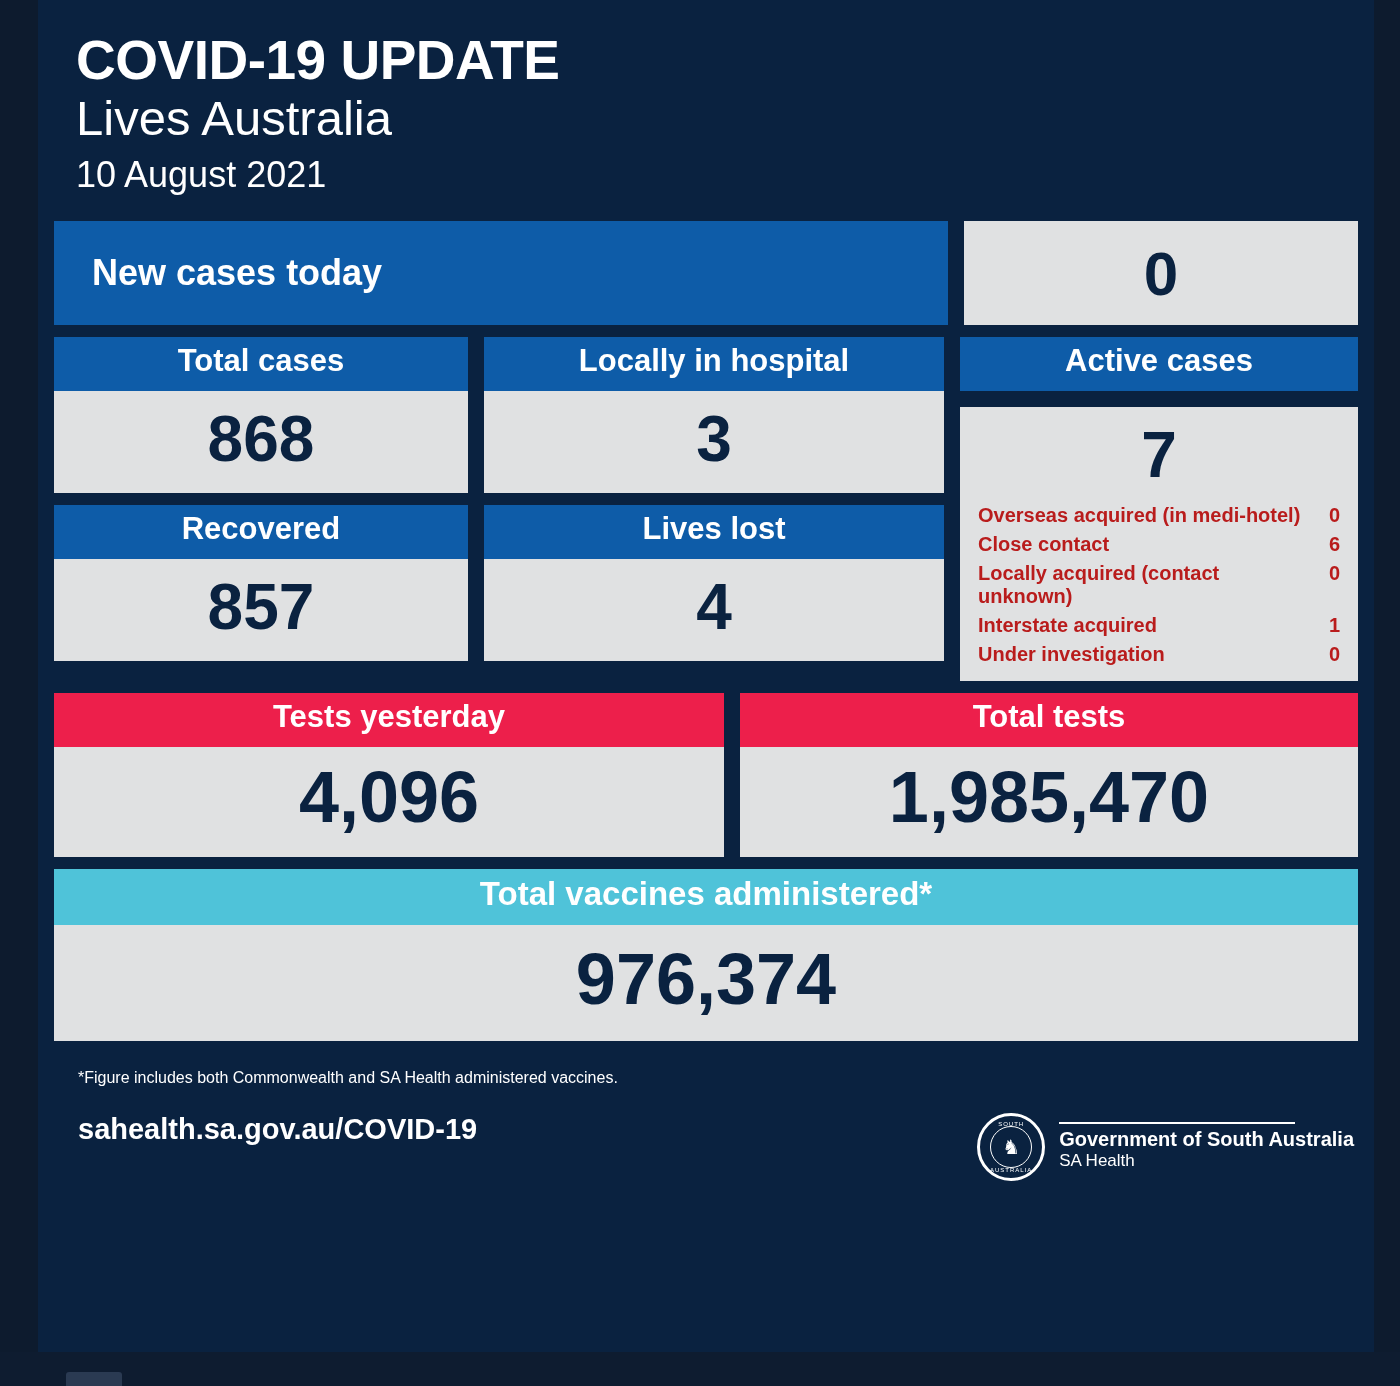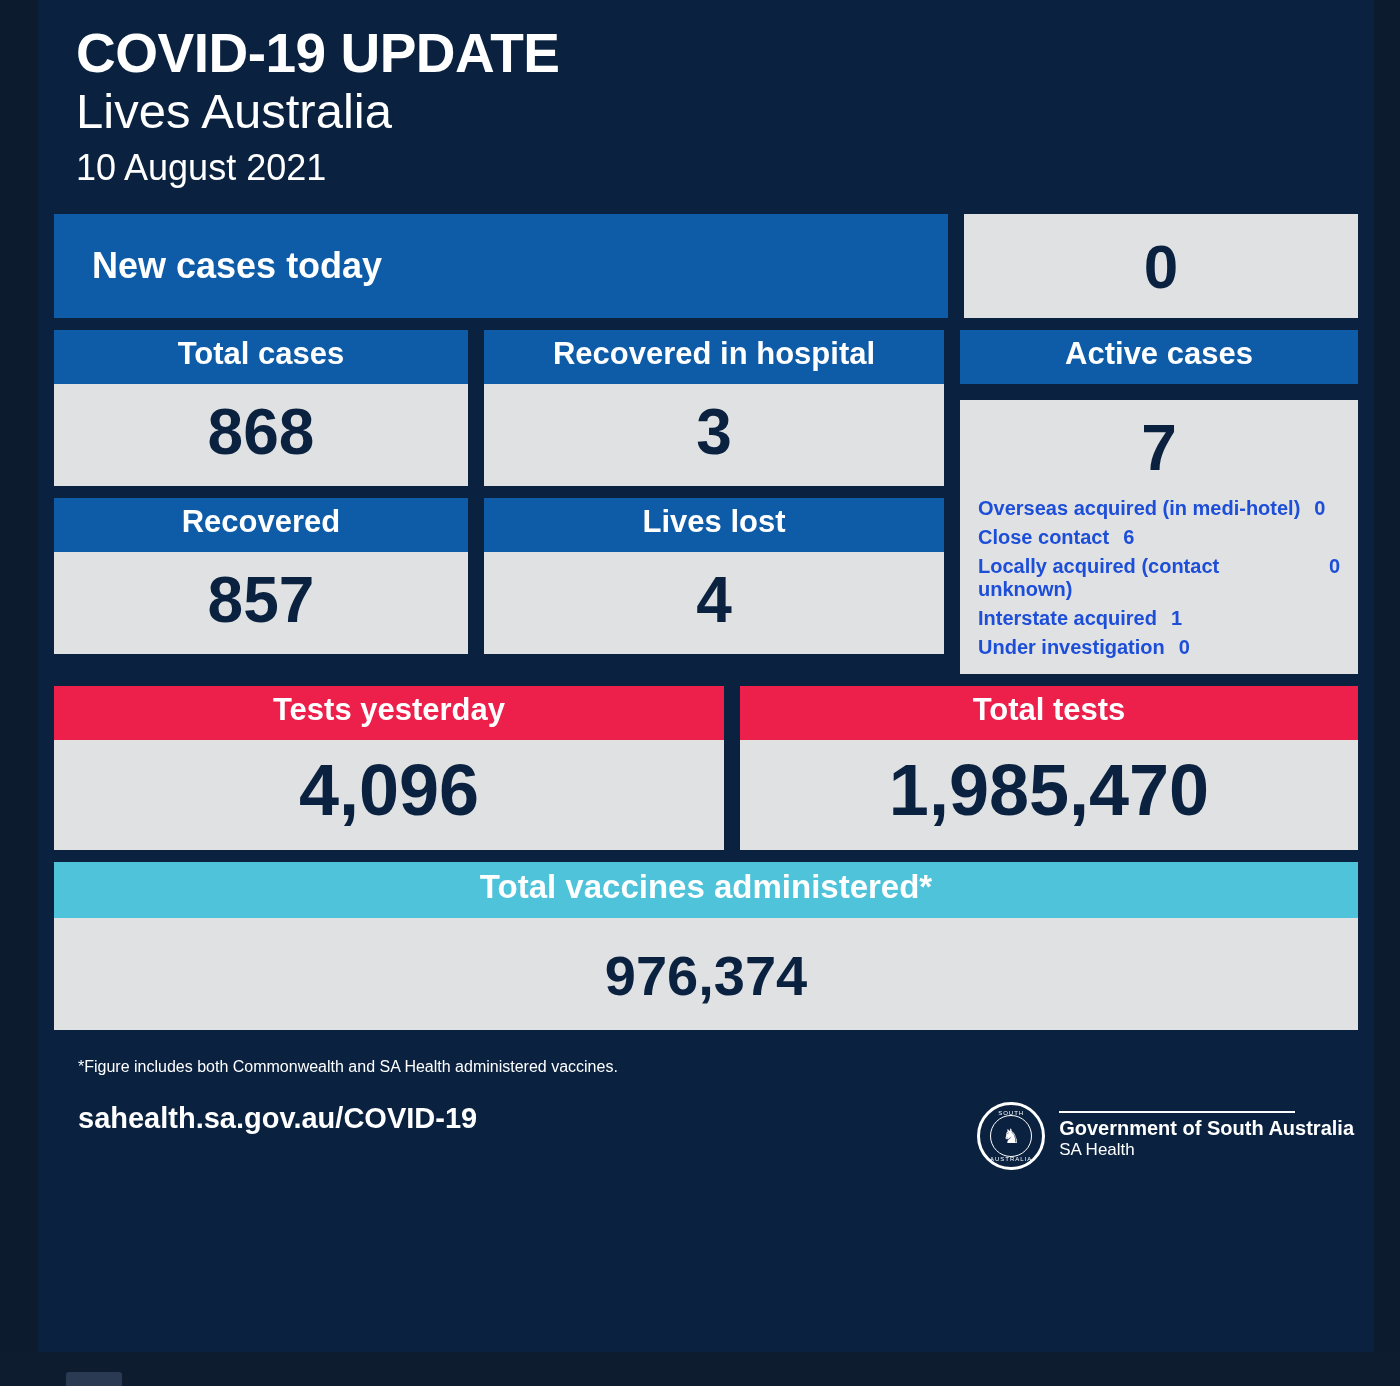--- a/index.html
+++ b/index.html
@@ -37,21 +37,21 @@
   .frame-bottom-tab {
     position: absolute;
     left: 66px; bottom: 0;
     width: 56px; height: 14px;
     background: #2a3a52;
     border-radius: 3px 3px 0 0;
   }
 
   .content {
     position: absolute;
-    left: 38px; top: 4px;
+    left: 38px; top: 11px;
     width: 1336px;
     height: 1352px;
     background: #0a2240;
     box-sizing: border-box;
     padding: 0;
   }
 
   
   .header {
     padding: 22px 0 0 38px;
@@ -164,41 +164,41 @@
     font-weight: bold;
     text-align: center;
     line-height: 1;
     padding: 16px 0 10px 0;
   }
   .breakdown {
     padding: 4px 18px 12px 18px;
   }
   .breakdown-row {
     display: flex;
-    justify-content: flex-start;
+    justify-content: space-between;
     align-items: baseline;
-    color: #1d4ed8;
+    color: #b91c1c;
     font-size: 20px;
     font-weight: bold;
     padding: 3px 0;
   }
   .breakdown-row .bd-label { font-weight: bold; }
   .breakdown-row .bd-val { font-weight: bold; padding-left: 14px; }
 
   
   .stack { display: flex; flex-direction: column; gap: 12px; }
 
   
   .tests-left { flex: 0 0 670px; }
   .tests-right { flex: 1 1 auto; }
 
   
   .vacc { margin-top: 0; }
   .vacc .tile-head { font-size: 33px; }
-  .vacc .tile-value { font-size: 56px; padding: 30px 0 26px 0; }
+  .vacc .tile-value { font-size: 72px; padding: 18px 0 26px 0; }
 
   
   .footnote {
     color: #ffffff;
     font-size: 16px;
     padding: 16px 0 0 40px;
   }
   .footer {
     display: flex;
     align-items: flex-start;
@@ -300,21 +300,21 @@
             <div class="tile-value">868</div>
           </div>
           <div class="tile">
             <div class="tile-head">Recovered</div>
             <div class="tile-value">857</div>
           </div>
         </div>
 
         <div class="stack col-mid">
           <div class="tile">
-            <div class="tile-head">Recovered in hospital</div>
+            <div class="tile-head">Locally in hospital</div>
             <div class="tile-value">3</div>
           </div>
           <div class="tile">
             <div class="tile-head">Lives lost</div>
             <div class="tile-value">4</div>
           </div>
         </div>
 
         <div class="tile col-right">
           <div class="tile-head">Active cases</div>

